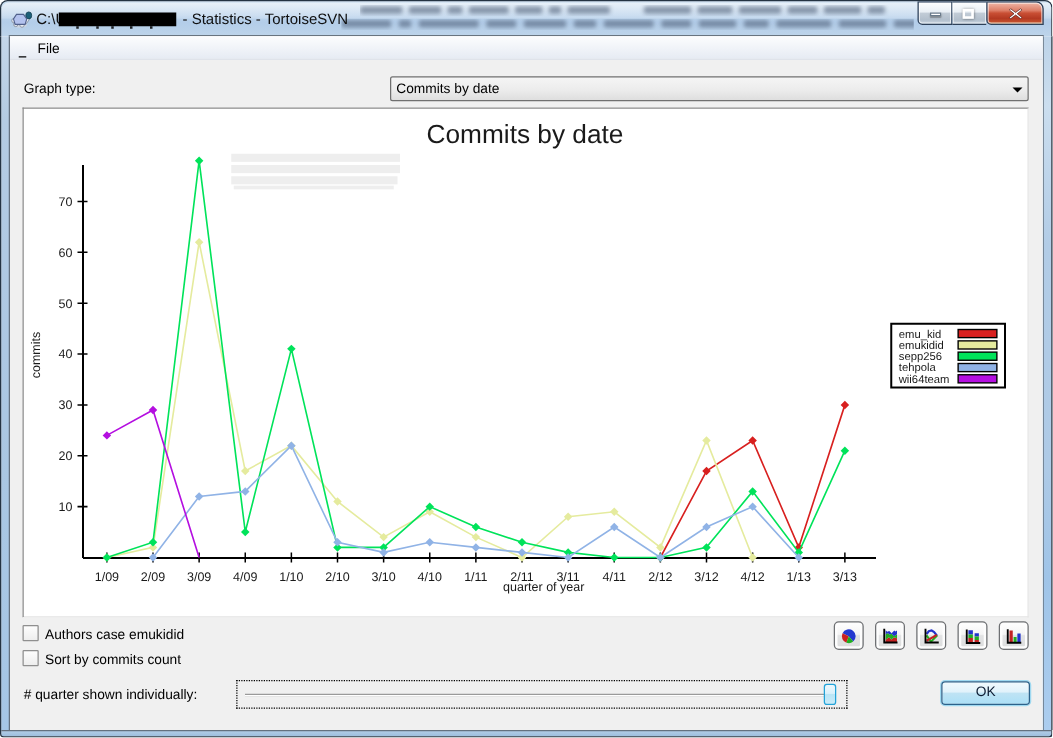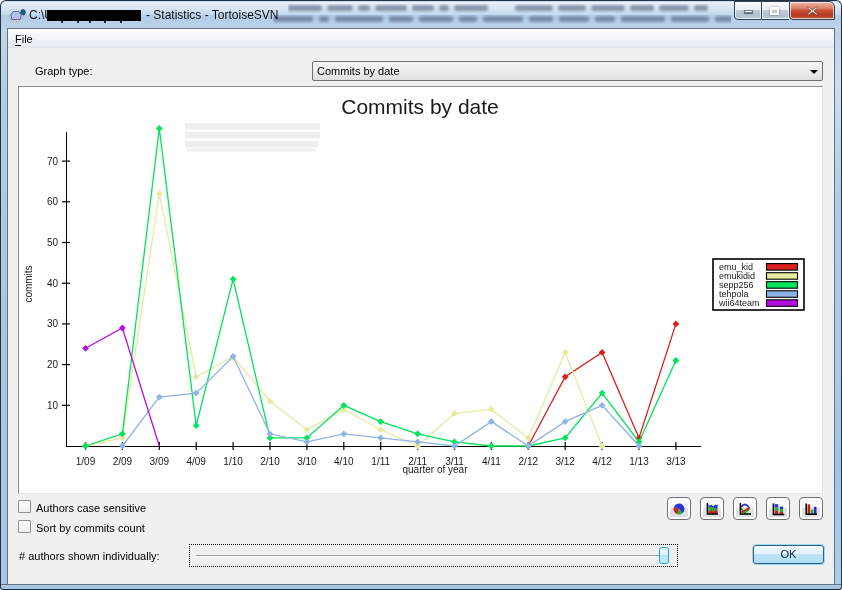--- a/index.html
+++ b/index.html
@@ -21,23 +21,23 @@
 .desc{position:absolute;top:20px;width:2px;height:2px;background:#000;opacity:.85}
 #turtle{left:7px;top:6px;width:18px;height:17px}
 
 .cap{top:0;height:19px;border:1px solid #2e4159;box-shadow:inset 0 0 0 1px rgba(255,255,255,.65)}
 #bmin{left:733px;width:28px;border-radius:0 0 0 4px;background:linear-gradient(180deg,#fbfdfe 0%,#e9eff5 45%,#c2ccd7 50%,#b2bfcc 82%,#ccd8e3 100%)}
 #bmax{left:761px;width:27px;border-left:none;border-right:none;background:linear-gradient(180deg,#fbfdfe 0%,#e9eff5 45%,#c2ccd7 50%,#b2bfcc 82%,#ccd8e3 100%)}
 #bcls{left:788px;width:46px;border-radius:0 6px 0 4px;background:linear-gradient(180deg,#f0b8a8 0%,#dc7d66 38%,#c94f34 50%,#b33922 75%,#c3502d 92%,#e09a52 100%)}
 .glyph{position:absolute;color:#fff;font-weight:bold;text-shadow:0 1px 2px rgba(0,0,0,.6)}
 
 #menubar{left:8px;top:29px;width:826px;height:19px;background:linear-gradient(180deg,#fcfdfe,#f0f3f8 55%,#e6ebf3);border-bottom:1px solid #dfe3ea;font-size:11px;color:#000}
-#menubar span{position:absolute;left:7px;top:4px}
-
-#gtlabel{left:35px;top:65px;font-size:11px;color:#000}
+#menubar span{position:absolute;left:22px;top:4px}
+
+#gtlabel{left:19px;top:65px;font-size:11px;color:#000}
 #combo{left:312px;top:61px;width:511px;height:20px;background:linear-gradient(180deg,#f5f5f5 0%,#ebebeb 60%,#dedede 100%);border:1px solid #707070;border-radius:2px;font-size:11px;color:#000}
 #combo .ct{position:absolute;left:4px;top:3px}
 #combo .arr{position:absolute;right:4px;top:8px;width:0;height:0;border-left:4px solid transparent;border-right:4px solid transparent;border-top:4px solid #000}
 
 #chart{left:18px;top:86px;width:805px;height:408px;background:#fff;border-top:1px solid #8a8a8a;border-left:1px solid #8a8a8a;border-right:1px solid #e4e4e4;border-bottom:1px solid #e4e4e4}
 #chart svg{position:absolute;left:0;top:0}
 
 .cb{width:13px;height:13px;background:linear-gradient(180deg,#fdfdfd,#eeeeee);border:1px solid #8f8f8f;border-radius:1px}
 .cbl{font-size:11px;color:#000}
 .ibtn{top:497px;width:24px;height:23px;border:1px solid #6e7073;border-radius:4px;background:linear-gradient(180deg,#ffffff 0%,#f4f4f4 45%,#e2e3e4 50%,#dcdddd 100%);box-shadow:inset 0 0 0 2px #fdfdfd}
@@ -251,21 +251,21 @@
         <text x="700" y="192.1" class="lt">emukidid</text>
         <rect x="747.5" y="194.7" width="31" height="6.5" fill="#00e35a" stroke="#000" stroke-width="1.1"></rect>
         <text x="700" y="201.1" class="lt">sepp256</text>
         <rect x="747.5" y="203.8" width="31" height="6.5" fill="#90b3e6" stroke="#000" stroke-width="1.1"></rect>
         <text x="700" y="210.2" class="lt">tehpola</text>
         <rect x="747.5" y="212.8" width="31" height="6.5" fill="#b40fe0" stroke="#000" stroke-width="1.1"></rect>
         <text x="700" y="219.2" class="lt">wii64team</text>
   </svg>
  </div>
  <div class="abs cb" style="left:18px;top:500px"></div>
- <div class="abs cbl" style="left:36px;top:502px">Authors case sensitive</div>
+ <div class="abs cbl" style="left:36px;top:502px">Authors case emukidid</div>
  <div class="abs cb" style="left:18px;top:520px"></div>
  <div class="abs cbl" style="left:36px;top:522px">Sort by commits count</div>
  <div class="abs ibtn" style="left:667px">
       <svg style="position:absolute;left:3px;top:3px" width="16" height="16" viewBox="0 0 16 16">
    <path d="M8 8 L3.02 5.68 A5.5 5.5 0 1 1 11.54 12.21 Z" fill="#2438cf"></path>
         <path d="M8 8 L6.12 13.17 A5.5 5.5 0 0 1 3.02 5.68 Z" fill="#cc2020"></path>
         <path d="M8 8 L11.54 12.21 A5.5 5.5 0 0 1 6.12 13.17 Z" fill="#1fae1f"></path>
  </svg>
     </div>
  <div class="abs ibtn" style="left:700px">
@@ -298,19 +298,19 @@
  </svg>
     </div>
  <div class="abs ibtn" style="left:799px">
       <svg style="position:absolute;left:3px;top:3px" width="16" height="16" viewBox="0 0 16 16">
    <rect x="4.6" y="3.4" width="2.6" height="9.6" fill="#c32222"></rect>
    <rect x="7.9" y="8.6" width="2.4" height="4.4" fill="#22ad22"></rect>
    <rect x="10.9" y="5.8" width="2.6" height="7.2" fill="#2233cc"></rect>
    <path d="M3.2 2.4 V13.2 H14" fill="none" stroke="#000" stroke-width="1.5"></path>
  </svg>
     </div>
- <div class="abs" id="lbl2" style="left:19px;top:550px;font-size:11px;color:#000"># authors shown individually:</div>
+ <div class="abs" id="lbl2" style="left:19px;top:550px;font-size:11px;color:#000"># quarter shown individually:</div>
  <div class="abs" id="slider">
       <div id="strack"></div>
       <div id="sthumb"></div>
     </div>
  <div class="abs" id="okbtn">OK</div>
 </div>
 
 </body></html>

